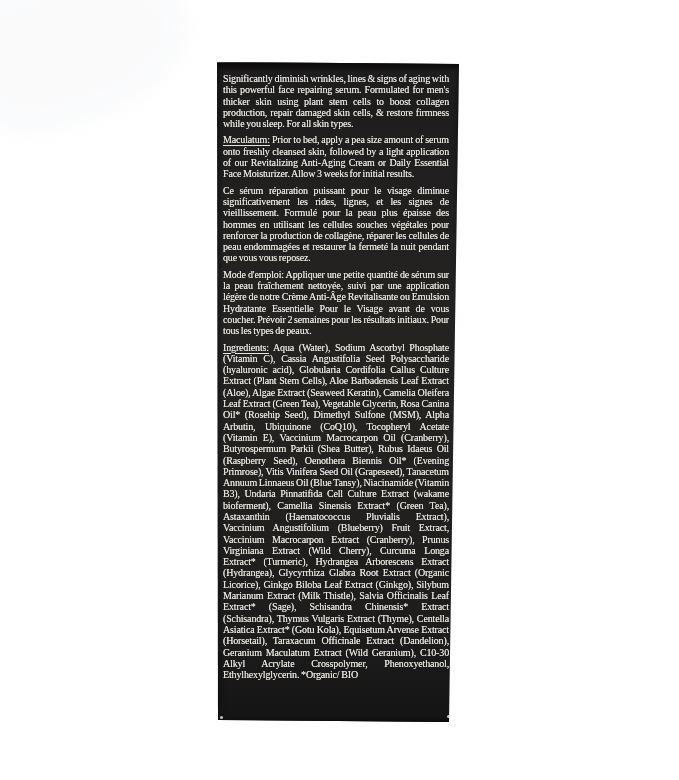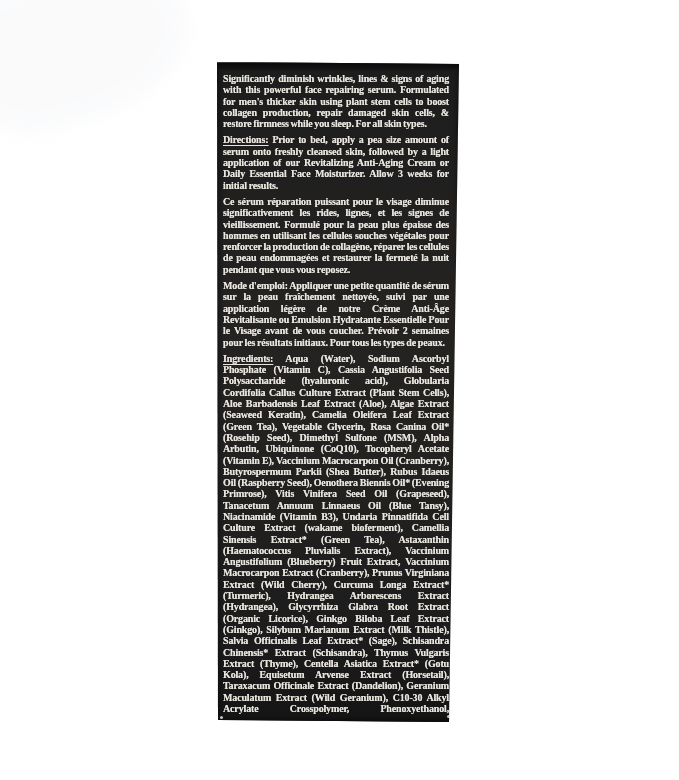--- a/index.html
+++ b/index.html
@@ -4,21 +4,20 @@
 <style>
   html, body { margin: 0; padding: 0; }
   body { background: #ffffff; font-family: "Liberation Serif", serif; }
 
   .stage {
     position: relative;
     width: 679px;
     height: 780px;
     background: #ffffff;
     overflow: hidden;
-    font-weight: bold;
   }
 
   
   .bg-blob {
     position: absolute;
     left: -40px;
     top: -30px;
     width: 230px;
     height: 150px;
     background: #f6f7f9;
@@ -100,21 +99,21 @@
 
   <div class="bg-blob"></div>
 
   <div class="box">
     <div class="flap"></div>
 
     <div class="content">
 
       <p>Significantly diminish wrinkles, lines &amp; signs of aging with this powerful face repairing serum. Formulated for men's thicker skin using plant stem cells to boost collagen production, repair damaged skin cells, &amp; restore firmness while you sleep. For all skin types.</p>
 
-      <p><span class="u">Directions:</span><span> Prior to bed, apply a pea size amount of serum onto freshly cleansed skin, followed by a light application of our Revitalizing Anti-Aging Cream or Daily Essential Face Moisturizer. Allow 3 weeks for initial results.</span></p>
+      <p><span class="u">Maculatum:</span><span> Prior to bed, apply a pea size amount of serum onto freshly cleansed skin, followed by a light application of our Revitalizing Anti-Aging Cream or Daily Essential Face Moisturizer. Allow 3 weeks for initial results.</span></p>
 
       <p>Ce sérum réparation puissant pour le visage diminue significativement les rides, lignes, et les signes de vieillissement. Formulé pour la peau plus épaisse des hommes en utilisant les cellules souches végétales pour renforcer la production de collagène, réparer les cellules de peau endommagées et restaurer la fermeté la nuit pendant que vous vous reposez.</p>
 
       <p>Mode d'emploi: Appliquer une petite quantité de sérum sur la peau fraîchement nettoyée, suivi par une application légère de notre Crème Anti-Âge Revitalisante ou Emulsion Hydratante Essentielle Pour le Visage avant de vous coucher. Prévoir 2 semaines pour les résultats initiaux. Pour tous les types de peaux.</p>
 
       <p><span class="u">Ingredients:</span><span> Aqua (Water), Sodium Ascorbyl Phosphate (Vitamin C), Cassia Angustifolia Seed Polysaccharide (hyaluronic acid), Globularia Cordifolia Callus Culture Extract (Plant Stem Cells), Aloe Barbadensis Leaf Extract (Aloe), Algae Extract (Seaweed Keratin), Camelia Oleifera Leaf Extract (Green Tea), Vegetable Glycerin, Rosa Canina Oil* (Rosehip Seed), Dimethyl Sulfone (MSM), Alpha Arbutin, Ubiquinone (CoQ10), Tocopheryl Acetate (Vitamin E), Vaccinium Macrocarpon Oil (Cranberry), Butyrospermum Parkii (Shea Butter), Rubus Idaeus Oil (Raspberry Seed), Oenothera Biennis Oil* (Evening Primrose), Vitis Vinifera Seed Oil (Grapeseed), Tanacetum Annuum Linnaeus Oil (Blue Tansy), Niacinamide (Vitamin B3), Undaria Pinnatifida Cell Culture Extract (wakame bioferment), Camellia Sinensis Extract* (Green Tea), Astaxanthin (Haematococcus Pluvialis Extract), Vaccinium Angustifolium (Blueberry) Fruit Extract, Vaccinium Macrocarpon Extract (Cranberry), Prunus Virginiana Extract (Wild Cherry), Curcuma Longa Extract* (Turmeric), Hydrangea Arborescens Extract (Hydrangea), Glycyrrhiza Glabra Root Extract (Organic Licorice), Ginkgo Biloba Leaf Extract (Ginkgo), Silybum Marianum Extract (Milk Thistle), Salvia Officinalis Leaf Extract* (Sage), Schisandra Chinensis* Extract (Schisandra), Thymus Vulgaris Extract (Thyme), Centella Asiatica Extract* (Gotu Kola), Equisetum Arvense Extract (Horsetail), Taraxacum Officinale Extract (Dandelion), Geranium Maculatum Extract (Wild Geranium), C10-30 Alkyl Acrylate Crosspolymer, Phenoxyethanol, Ethylhexylglycerin. *Organic/ BIO</span></p>
 
     </div>
 
     <div class="bottom-edge"></div>

